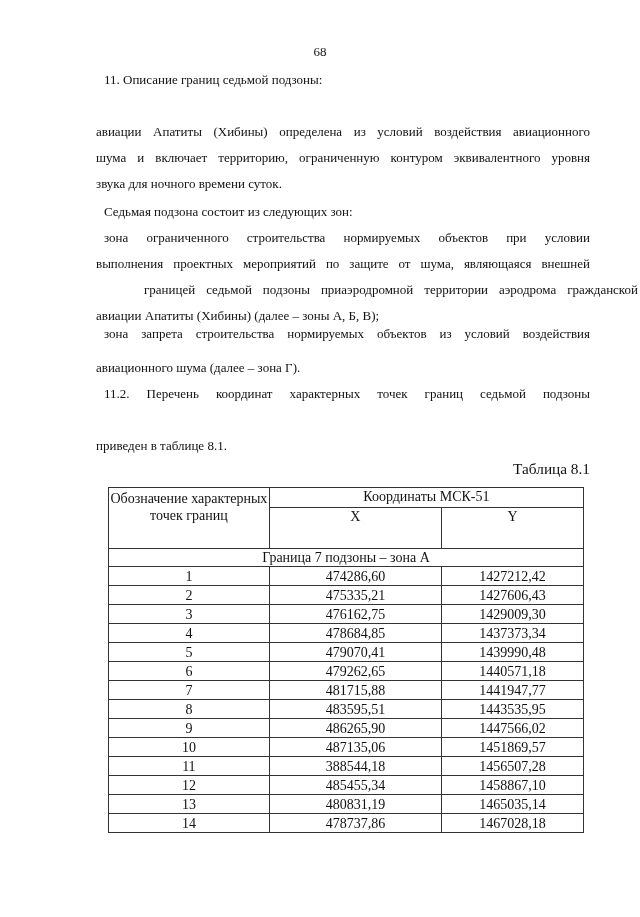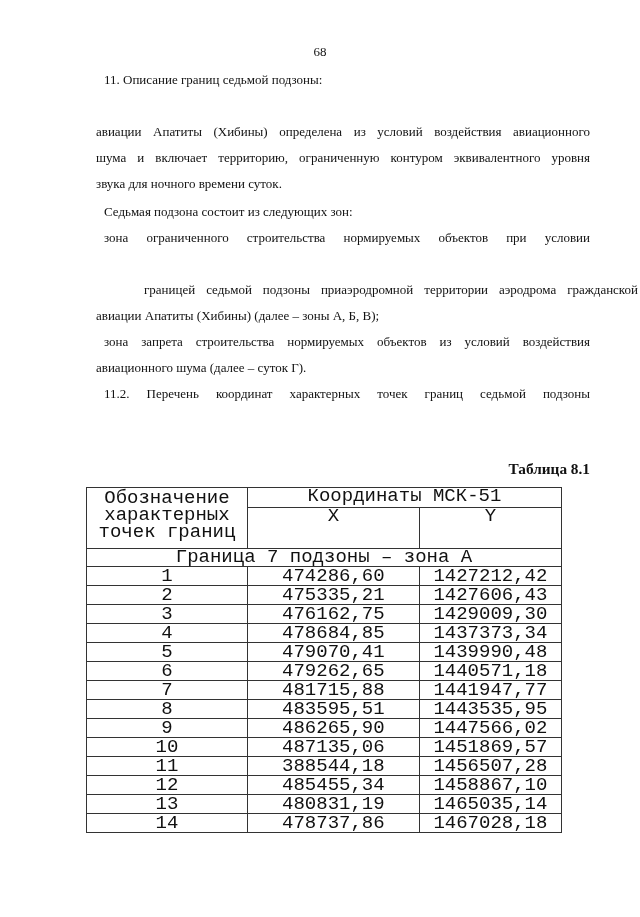--- a/index.html
+++ b/index.html
@@ -3,23 +3,23 @@
 <meta charset="utf-8">
 <style>
   html, body { margin: 0; padding: 0; background: #ffffff; }
   body { width: 640px; height: 917px; position: relative; overflow: hidden;
          font-family: "Liberation Serif", "DejaVu Serif", serif; color: #111; }
   .page { position: absolute; left: 0; top: 0; width: 640px; height: 917px; }
   .pagenum { position: absolute; top: 44px; left: 0; width: 640px; text-align: center; font-size: 13px; }
   .line { position: absolute; left: 96px; width: 494px; font-size: 13px; line-height: 20px; white-space: nowrap; }
   .justify { text-align: justify; text-align-last: justify; }
   .ind { left: 104px; width: 486px; }
-  .caption { position: absolute; top: 460px; right: 50px; font-size: 15.3px; font-weight: bold; }
-  table.coords { position: absolute; left: 86px; top: 487px; width: 476px;
-                 border-collapse: collapse; font-size: 19px; font-family: Liberation Mono, monospace; }
+  .caption { position: absolute; top: 460px; right: 50px; font-size: 15.3px; }
+  table.coords { position: absolute; left: 108px; top: 487px; width: 476px;
+                 border-collapse: collapse; font-size: 14px; }
   table.coords td, table.coords th { border: 1px solid #333; text-align: center;
                  font-weight: normal; padding: 0; line-height: 17px; }
   table.coords th { vertical-align: top; }
   .c1 { width: 161px; } .c2 { width: 173px; } .c3 { width: 142px; }
   tr.data td { height: 18px; }
   tr.zone td { height: 17px; }
 </style>
 </head>
 <body>
 
@@ -28,27 +28,29 @@
 
   <div class="line ind" style="top:70px;">11. Описание границ седьмой подзоны:</div>
 
   <div class="line justify" style="top:122px;">авиации Апатиты (Хибины) определена из условий воздействия авиационного</div>
   <div class="line justify" style="top:148px;">шума и включает территорию, ограниченную контуром эквивалентного уровня</div>
   <div class="line" style="top:174px;">звука для ночного времени суток.</div>
 
   <div class="line ind" style="top:202px;">Седьмая подзона состоит из следующих зон:</div>
 
   <div class="line ind justify" style="top:228px;">зона ограниченного строительства нормируемых объектов при условии</div>
+  <div class="line justify" style="top:254px;">выполнения проектных мероприятий по защите от шума, являющаяся внешней</div>
   <div class="line justify" style="top:280px;margin-left:48px;">границей седьмой подзоны приаэродромной территории аэродрома гражданской</div>
   <div class="line" style="top:306px;">авиации Апатиты (Хибины) (далее – зоны А, Б, В);</div>
 
-  <div class="line ind justify" style="top:332px;">зона запрета строительства нормируемых объектов из условий воздействия</div>
-  <div class="line" style="top:358px;">авиационного шума (далее – суток Г).</div>
+  <div class="line ind justify" style="top:324px;">зона запрета строительства нормируемых объектов из условий воздействия</div>
+  <div class="line" style="top:358px;">авиационного шума (далее – зона Г).</div>
 
   <div class="line ind justify" style="top:384px;">11.2. Перечень координат характерных точек границ седьмой подзоны</div>
+  <div class="line" style="top:436px;">приведен в таблице 8.1.</div>
 
   <div class="caption">Таблица 8.1</div>
 
   <table class="coords">
     <tbody>
         <tr>
       <th class="c1" rowspan="2" style="height:58px; line-height:17px; padding-top:2px;">Обозначение характерных точек границ</th>
       <th colspan="2" style="height:18px;">Координаты МСК-51</th>
     </tr>
     <tr>

